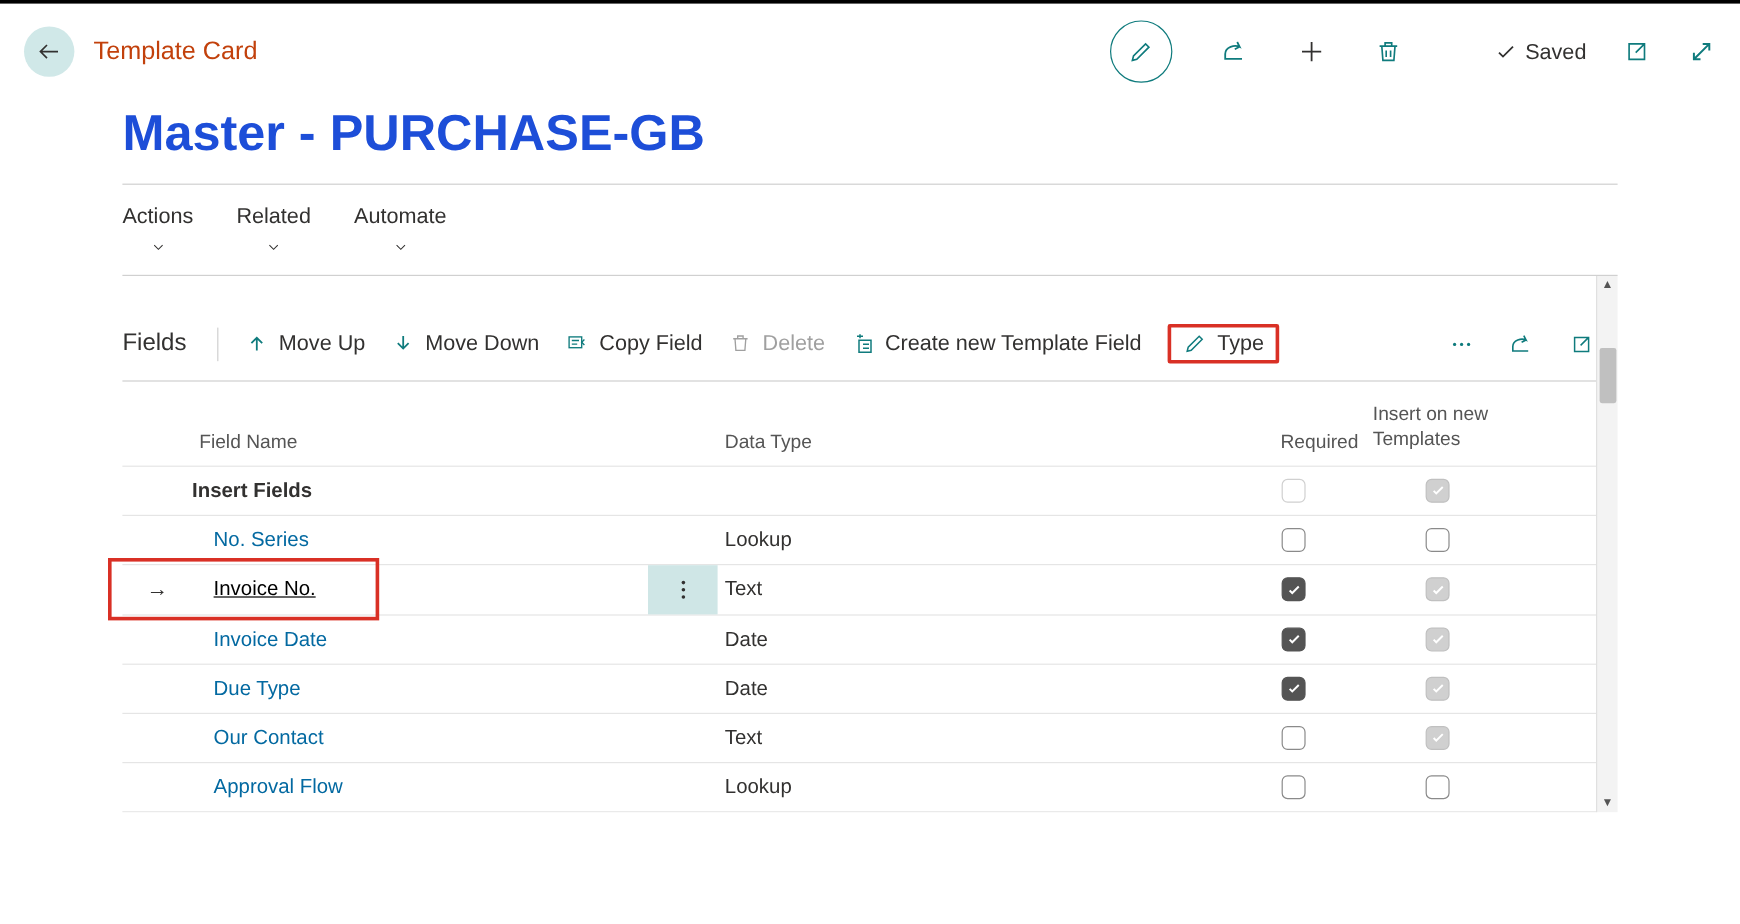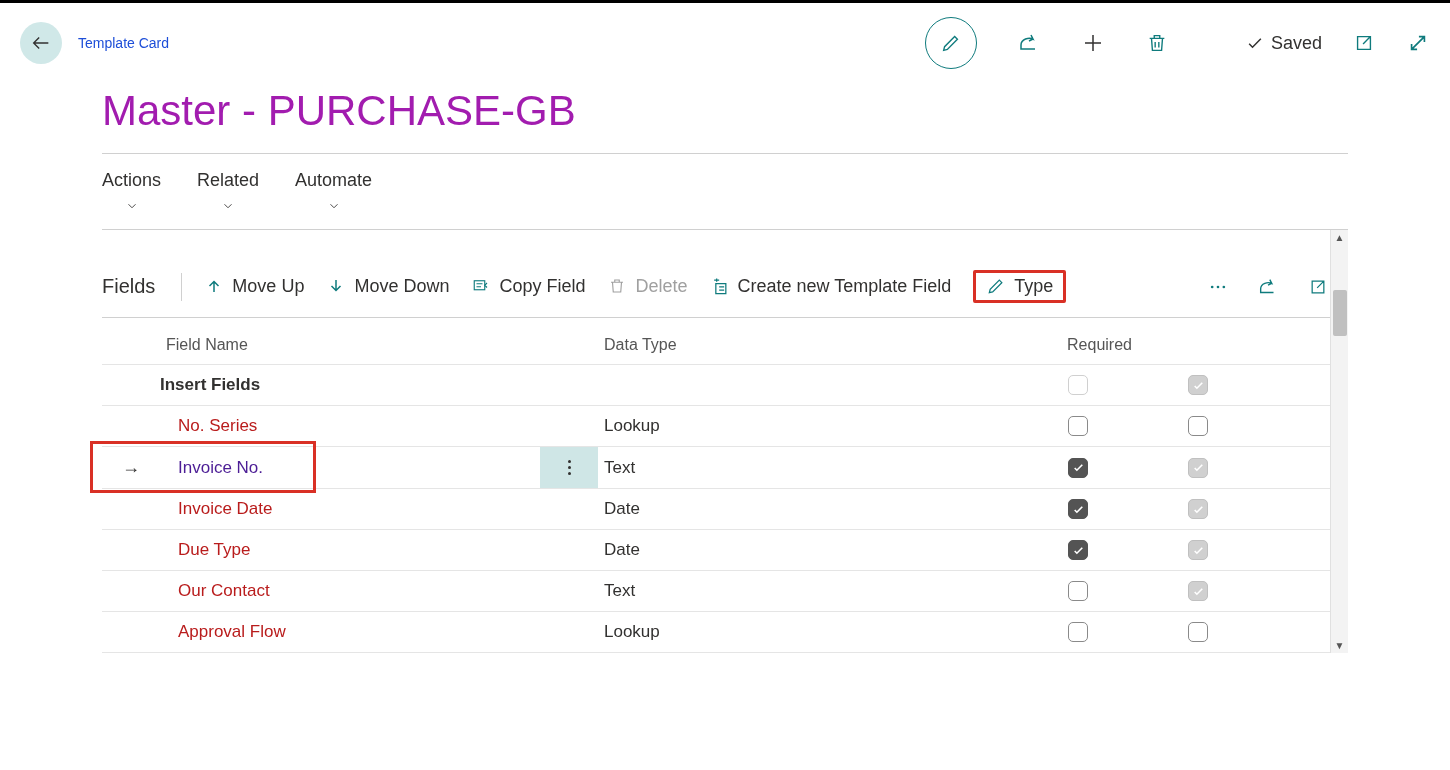--- a/index.html
+++ b/index.html
@@ -16,37 +16,37 @@
     align-items: center;
     padding: 14px 8px 14px 8px;
     gap: 16px;
   }
   .back-btn {
     width: 42px; height: 42px; border-radius: 50%;
     background: #d0e8e8;
     display: flex; align-items: center; justify-content: center;
     cursor: pointer;
   }
-  .breadcrumb { font-size: 14px; color: #1d4ed8; }
+  .breadcrumb { font-size: 21px; color: #c2410c; }
   .header-spacer { flex: 1; }
   .header-actions { display: flex; align-items: center; gap: 40px; }
   .icon-btn {
     width: 24px; height: 24px; display: flex; align-items: center; justify-content: center;
     cursor: pointer;
   }
   .icon-btn-circle {
     width: 52px; height: 52px; border: 1.5px solid #0f7b7d; border-radius: 50%;
     display: flex; align-items: center; justify-content: center; cursor: pointer;
   }
   .saved-group { display: flex; align-items: center; gap: 6px; color: #323130; font-size: 18px; }
   .right-controls { display: flex; align-items: center; gap: 30px; margin-left: 60px; }
 
   .content { padding: 0 90px 0 90px; }
   .page-title {
-    font-size: 42px; font-weight: 400; color: #a21caf;
+    font-size: 42px; font-weight: 700; color: #1d4ed8;
     padding: 4px 0 18px 0;
   }
   .hr { border: none; border-top: 1px solid #d0d0d0; margin: 0; }
 
   .menu-row { display: flex; align-items: center; gap: 36px; padding: 16px 0; }
   .menu-item { display: flex; align-items: center; gap: 8px; font-size: 18px; cursor: pointer; flex-direction: column; }
   .chevron { width: 14px; height: 14px; }
 
   .subpanel { position: relative; padding-top: 40px; }
 
@@ -89,22 +89,22 @@
     display: grid;
     grid-template-columns: 58px 380px 58px 420px 120px 120px;
     align-items: center;
     border-bottom: 1px solid #e5e5e5;
     min-height: 41px;
     font-size: 17px;
   }
   .row-cell { padding: 8px 6px; }
   .row-cell.center { display:flex; justify-content:center; align-items:center; }
   .group-row { font-weight: 700; }
-  .link { color: #b91c1c; }
-  .link.underline { color:#4c1d95; }
+  .link { color: #0369a1; }
+  .link.underline { text-decoration: underline; color:#000000; }
   .row.selected .arrow-cell { position: relative; }
   .sel-arrow { font-size: 18px; }
   .more-cell { background: #cfe6e6; display:flex; justify-content:center; align-items:center; height: 41px; }
   .more-dots { display:flex; flex-direction:column; gap:3px; }
   .more-dots span { width:3px; height:3px; background:#323130; border-radius:50%; display:block; }
 
   .checkbox {
     width: 20px; height: 20px; border-radius: 5px; border: 1.5px solid #8a8a8a;
     display:inline-flex; align-items:center; justify-content:center;
     background:#fff;
@@ -278,20 +278,21 @@
               </div>
             </div>
           </div>
 
           <div class="col-headers">
             <div></div>
             <div>Field Name</div>
             <div></div>
             <div>Data Type</div>
             <div style="text-align:right">Required</div>
+            <div class="col-insert">Insert on new Templates</div>
           </div>
 
           <div class="rows" id="rows-container" style="position:relative;">
           <div class="row group-row">
                 <div class="row-cell"></div>
                 <div class="row-cell" style="padding-left:0"><span class="">Insert Fields</span></div>
                 <div class="row-cell"></div>
                 <div class="row-cell"></div>
                 <div class="row-cell center">
                   <span class="checkbox " style="border-color:#d0d0d0"></span>

